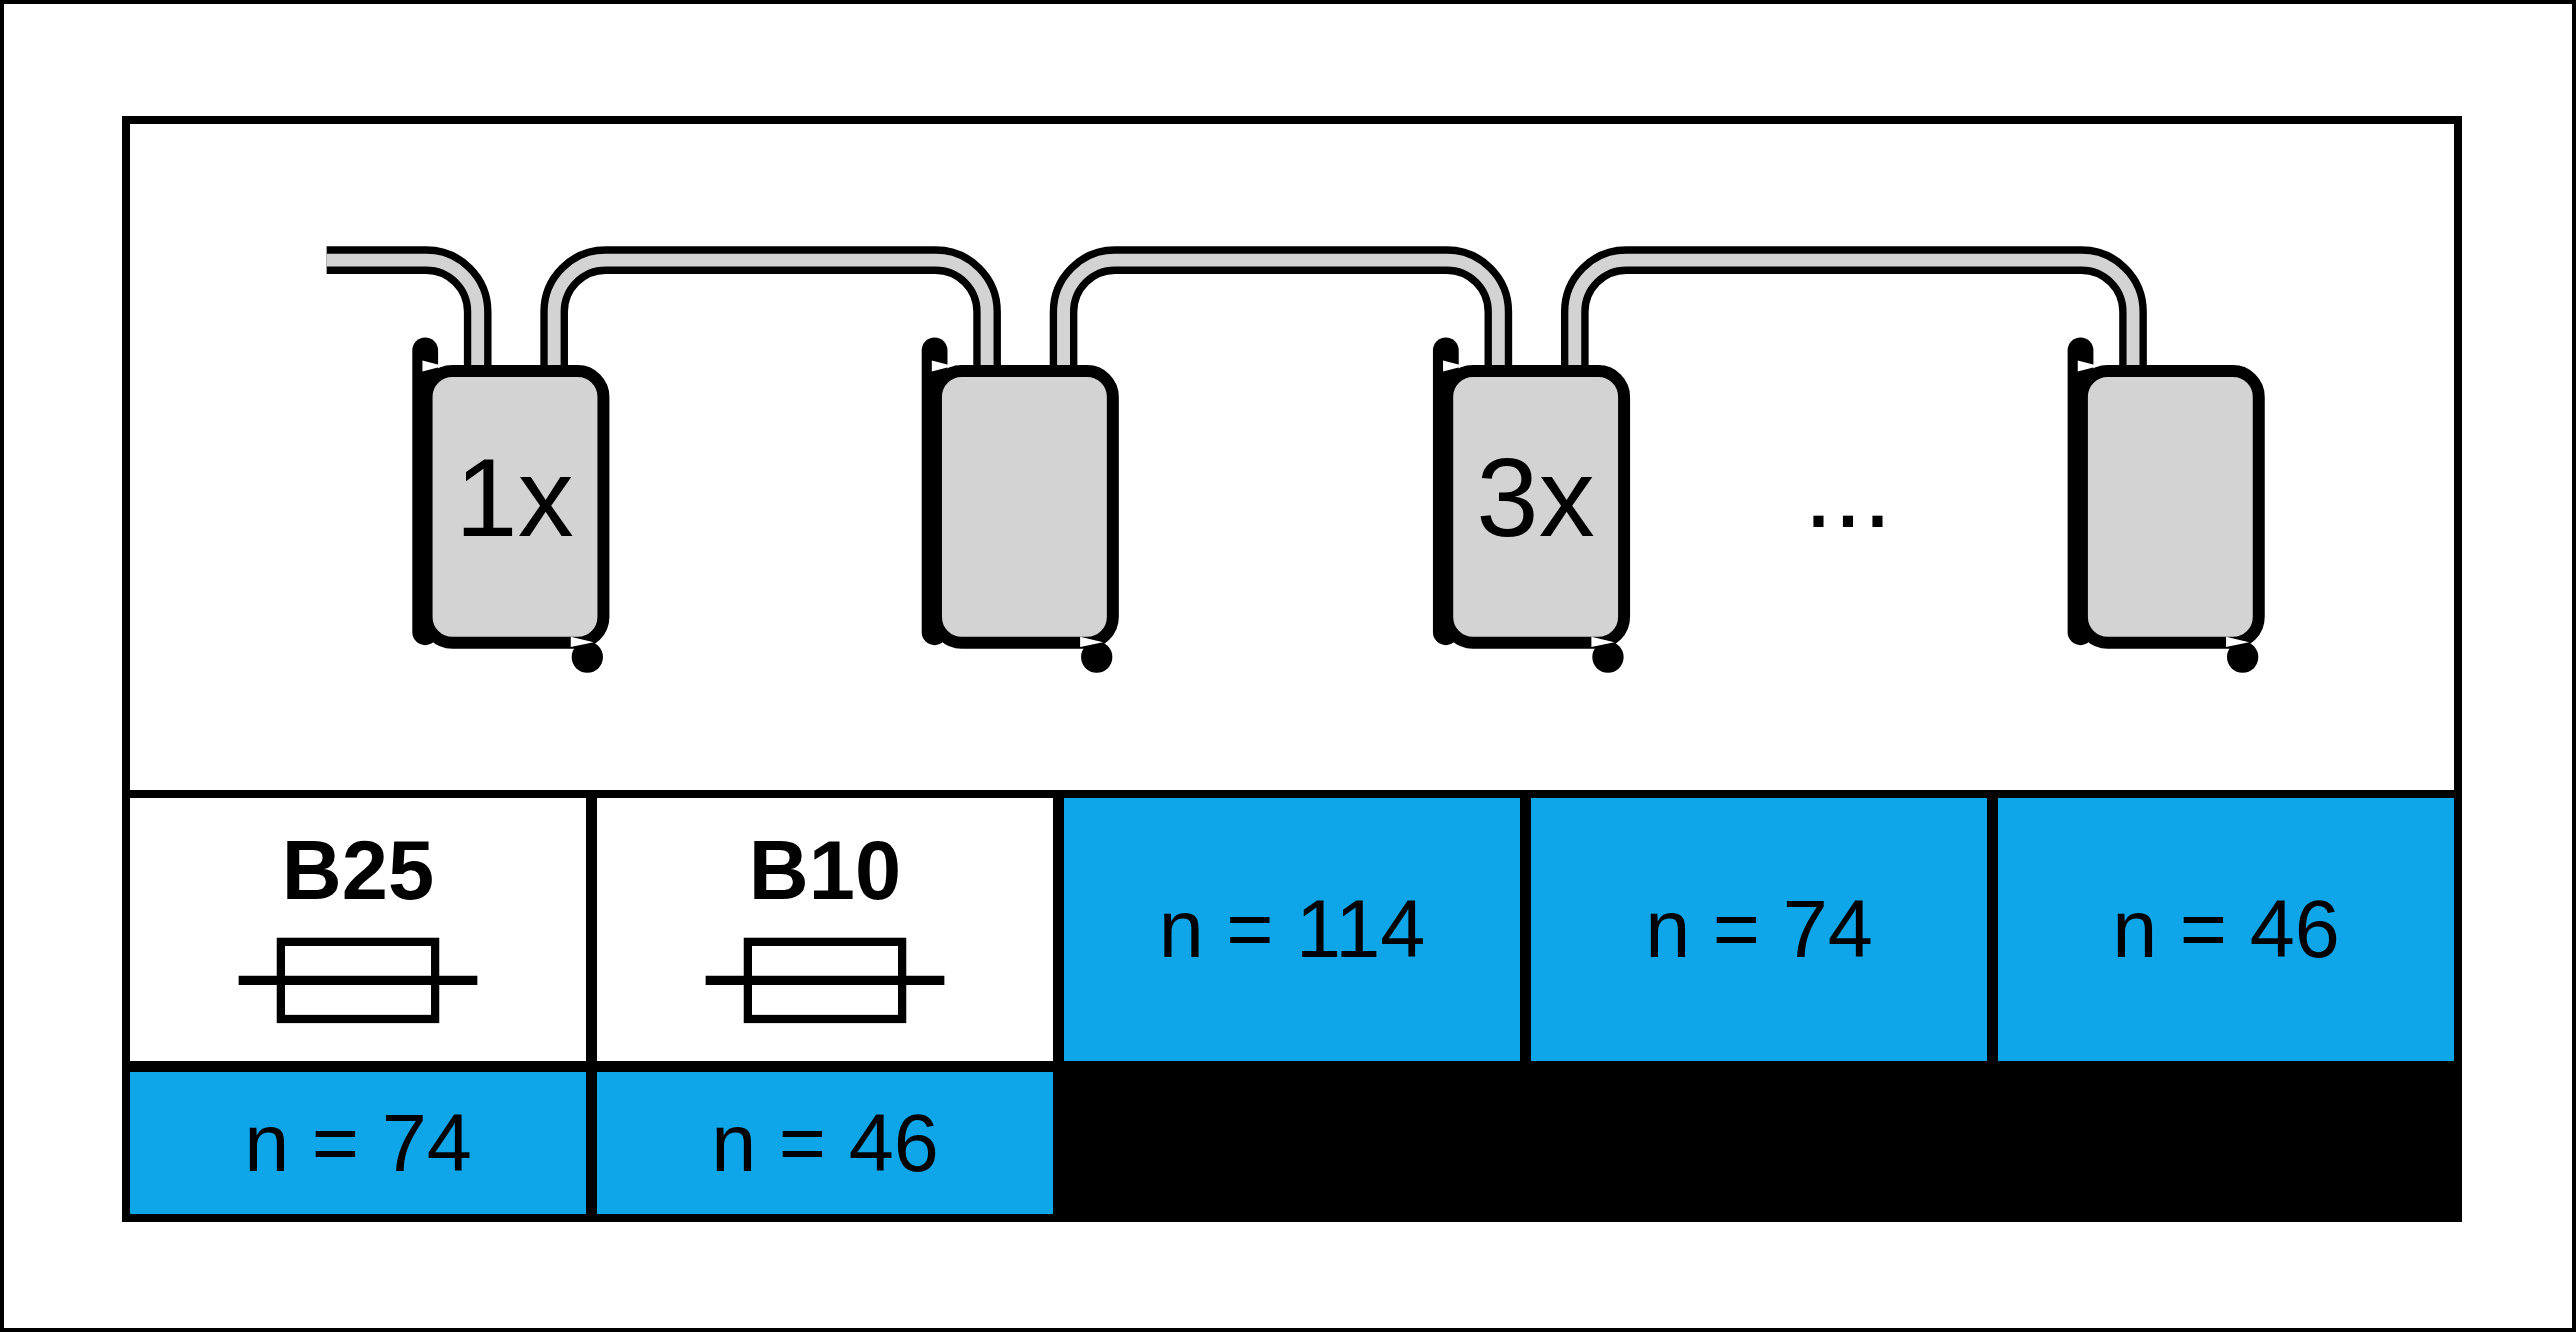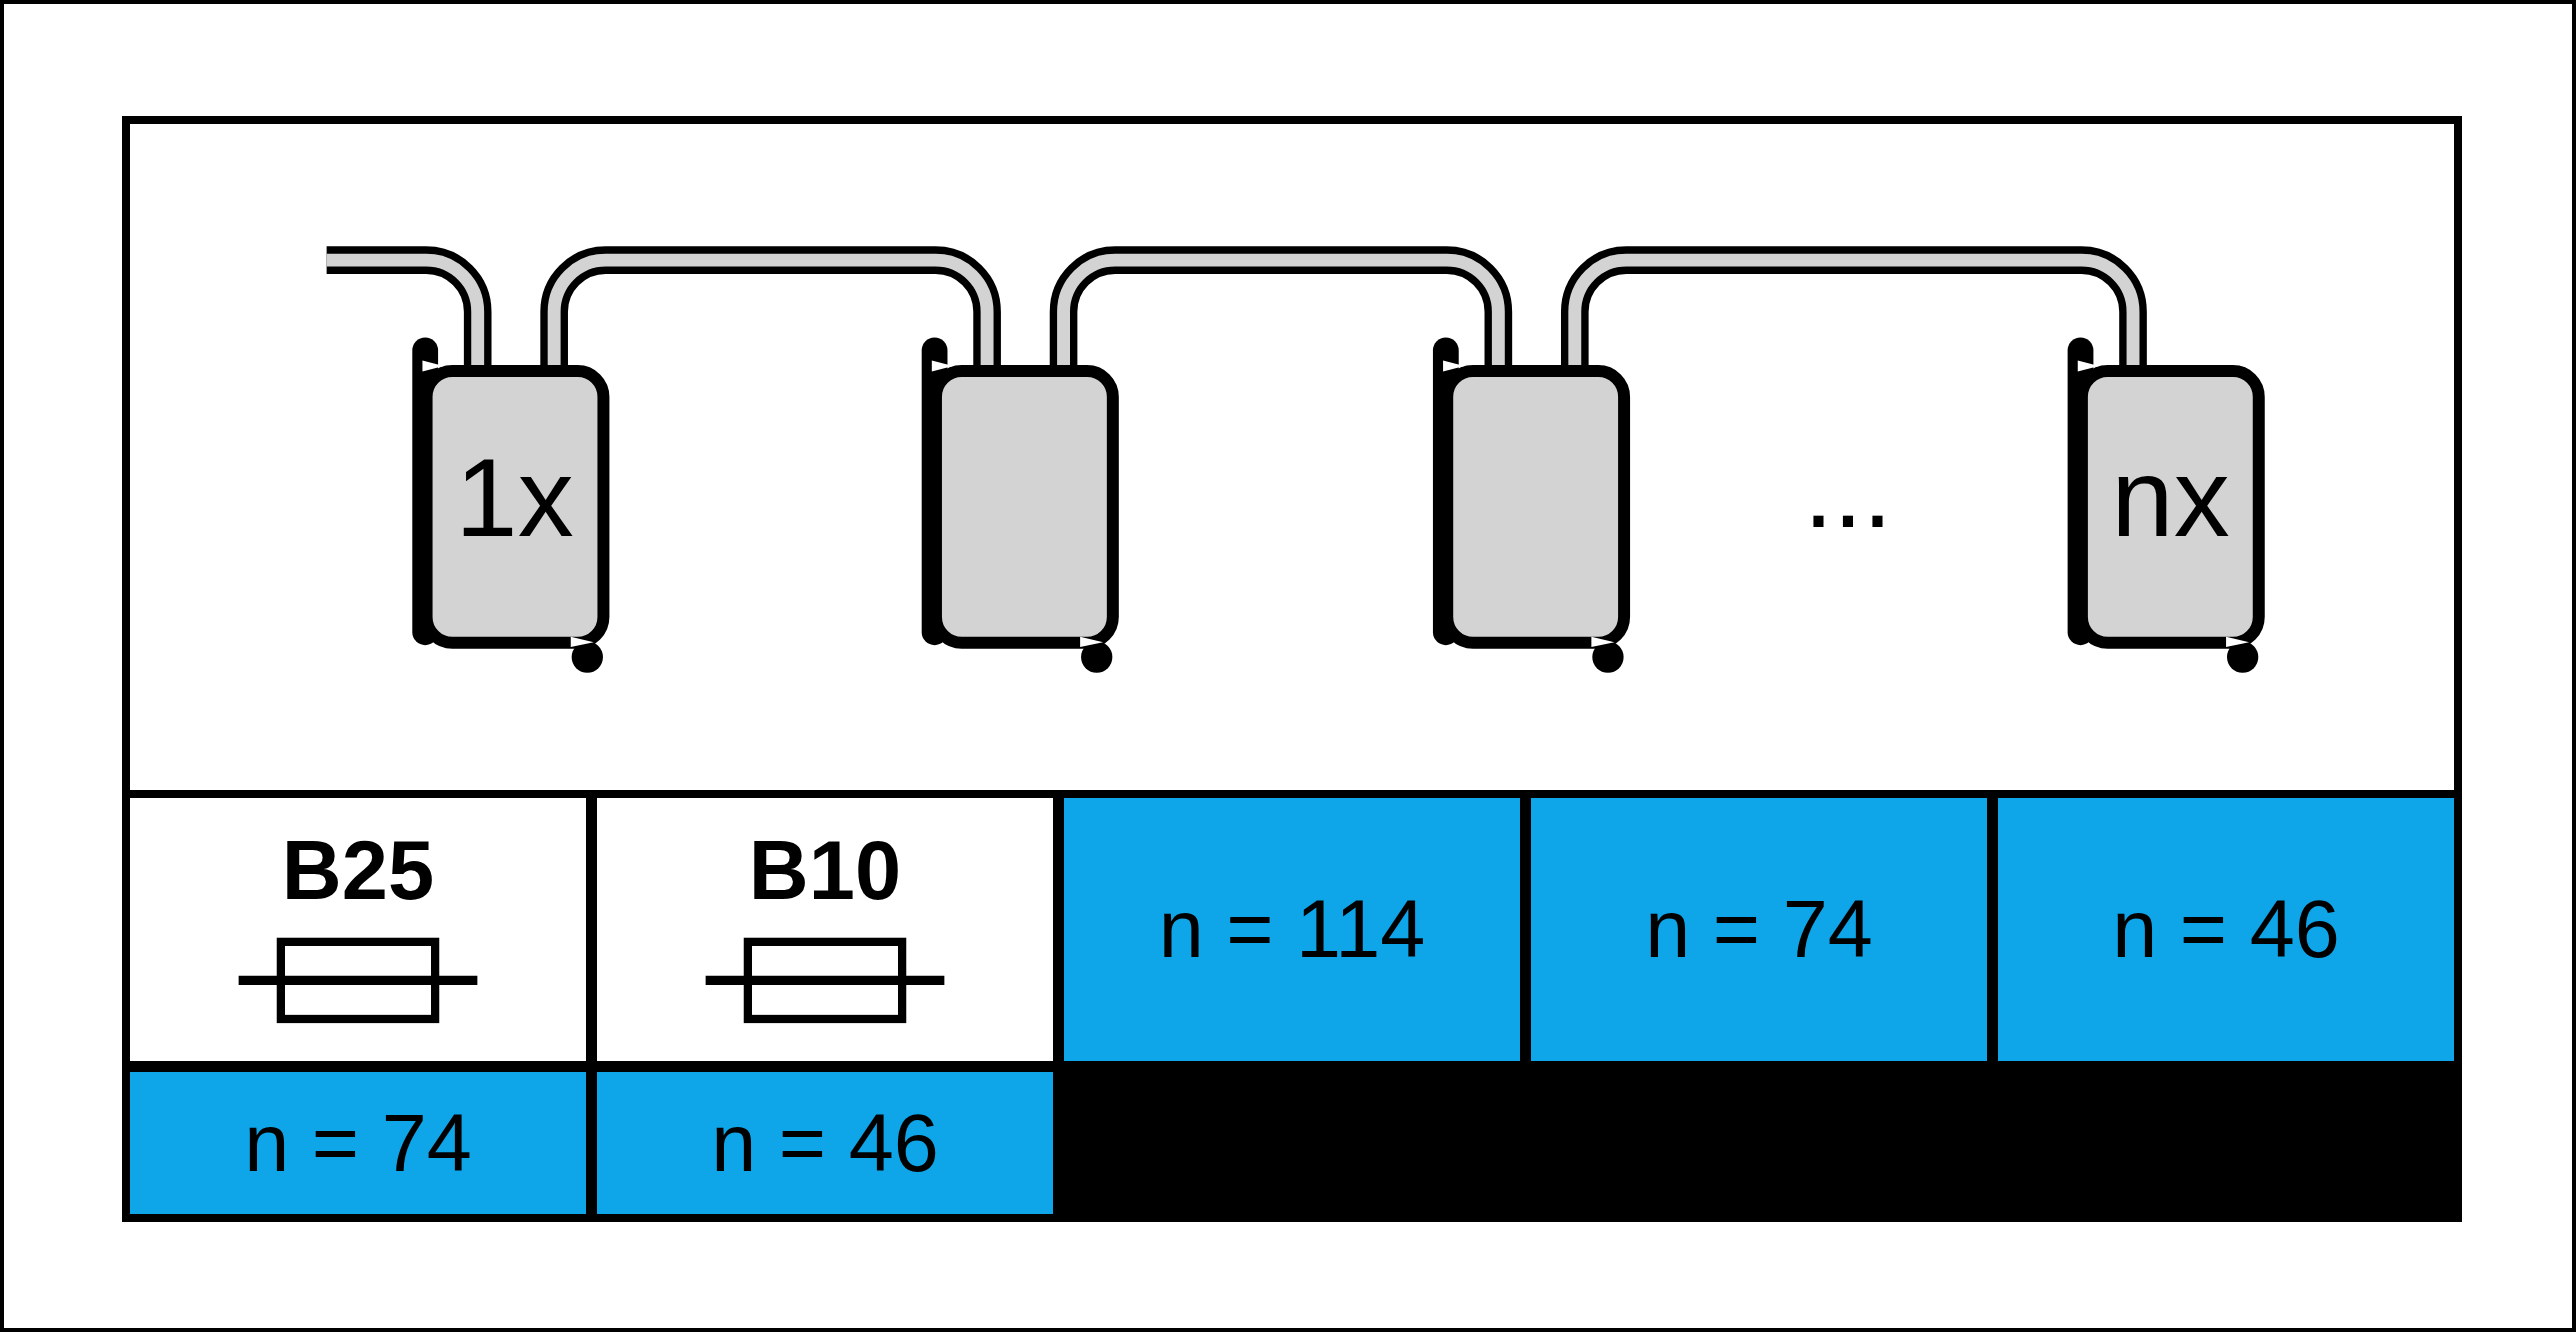--- a/index.html
+++ b/index.html
@@ -112,21 +112,21 @@
       <polygon points="1562,387 1562,399 1585,393"></polygon>
       <polygon points="2251,387 2251,399 2274,393"></polygon>
       <polygon points="615,687 615,698 640,693"></polygon>
       <polygon points="1168,687 1168,698 1193,693"></polygon>
       <polygon points="1723,687 1723,698 1748,693"></polygon>
       <polygon points="2412,687 2412,698 2437,693"></polygon>
     </g>
   </svg>
 
   <div class="device-label" style="left:416px">1x</div>
-  <div class="device-label" style="left:2072px">nx</div>
+  <div class="device-label" style="left:1437px">3x</div>
 
   <div class="ellipsis">...</div>
 
   <div class="spec-table">
 
     <div class="spec-cell">
       <div class="spec-type">B25</div>
       <svg class="fuse-svg" width="240" height="101" viewBox="0 0 260 110">
         <rect x="46" y="14" width="168" height="84" fill="none" stroke="#000" stroke-width="9"></rect>
         <line x1="0" y1="56" x2="260" y2="56" stroke="#000" stroke-width="10"></line>

